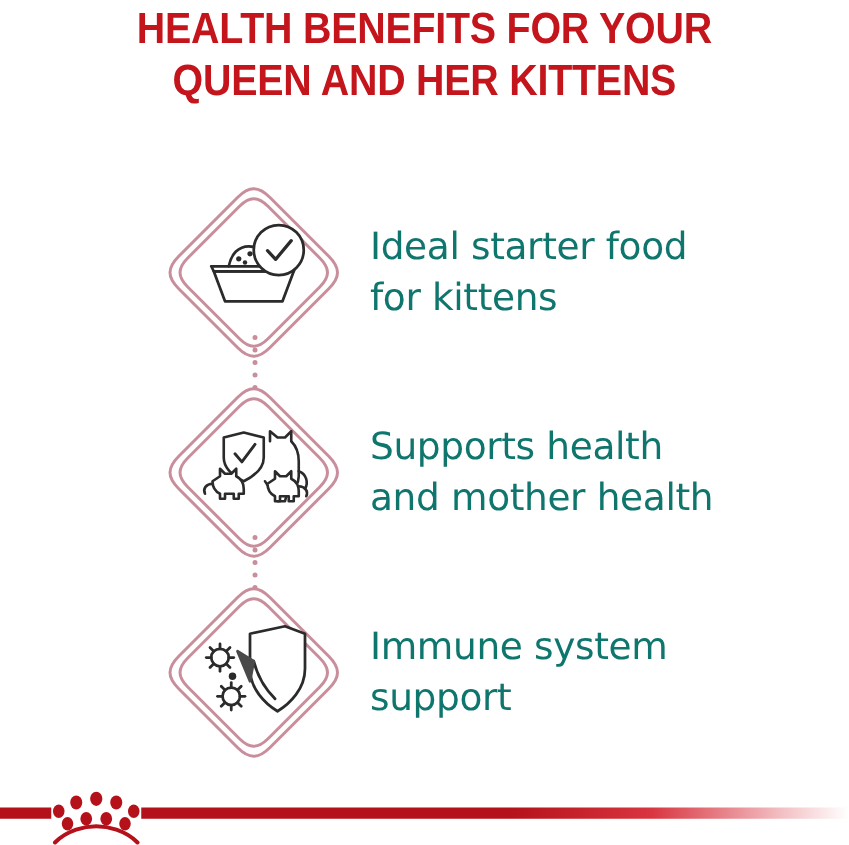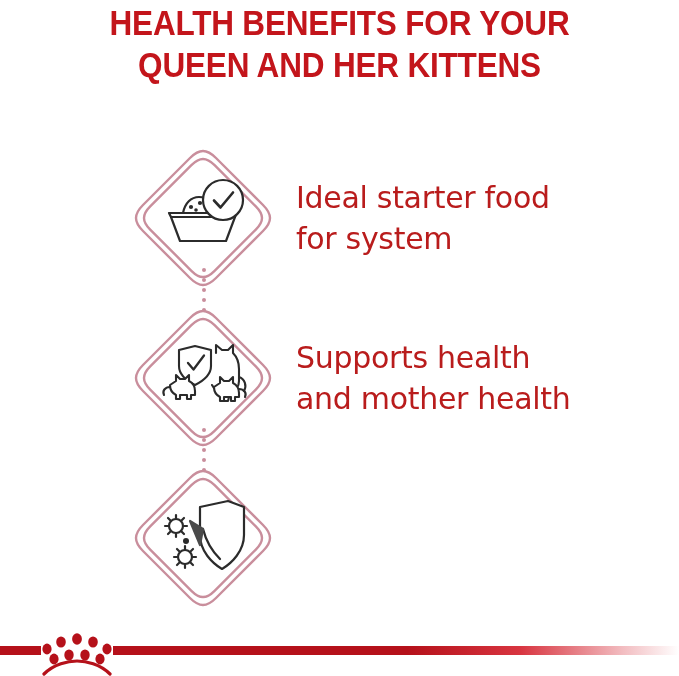--- a/index.html
+++ b/index.html
@@ -62,21 +62,21 @@
     margin-left: 128px;
     display: flex;
     align-items: center;
     justify-content: center;
   }
 
   .icon-cell svg { display: block; }
 
   .benefit-text {
     margin-left: 18px;
-    color: #b91c1c;
+    color: #0f766e;
     font-family: "DejaVu Sans", sans-serif;
     font-size: 30px;
     line-height: 41px;
     font-weight: 400;
     letter-spacing: -0.3px;
     max-width: 390px;
   }
   .benefit-text .tline { display: block; white-space: nowrap; }
 
   
@@ -166,21 +166,21 @@
             <circle cx="80" cy="65" r="2.1" fill="#2B2B2B" stroke="none"></circle>
             <circle cx="68" cy="67" r="1.8" fill="#2B2B2B" stroke="none"></circle>
 
             <circle cx="95" cy="57" r="20" fill="#ffffff"></circle>
             <path d="M86 57.5 L92.5 64.5 L105 49.5" stroke-width="2.6"></path>
           </g>
         </svg>
       </div>
       <div class="benefit-text">
         <span class="tline">Ideal starter food</span>
-        <span class="tline">for system</span>
+        <span class="tline">for kittens</span>
       </div>
     </div>
 
     <div class="benefit-row">
       <div class="icon-cell">
         <svg width="150" height="150" viewBox="0 0 150 150" aria-hidden="true">
           <g fill="none" stroke="#C98E9C" stroke-width="2.4" stroke-linejoin="round">
             <path d="M75 8 C80 8 84 11 88 15 L135 62 C139 66 142 70 142 75 C142 80 139 84 135 88
                      L88 135 C84 139 80 142 75 142 C70 142 66 139 62 135 L15 88
                      C11 84 8 80 8 75 C8 70 11 66 15 62 L62 15 C66 11 70 8 75 8 Z"></path>
@@ -260,20 +260,24 @@
               <line x1="-5" y1="-5" x2="-8" y2="-8"></line>
               <line x1="5" y1="-5" x2="8" y2="-8"></line>
               <line x1="-5" y1="5" x2="-8" y2="8"></line>
               <line x1="5" y1="5" x2="8" y2="8"></line>
             </g>
 
             <circle cx="58" cy="78" r="3" fill="#2B2B2B" stroke="none"></circle>
           </g>
         </svg>
       </div>
+      <div class="benefit-text">
+        <span class="tline">Immune system</span>
+        <span class="tline">support</span>
+      </div>
     </div>
   </div>
 
   <div class="connector connector-1">
     <div class="dot"></div>
     <div class="dot"></div>
     <div class="dot"></div>
     <div class="dot"></div>
     <div class="dot"></div>
   </div>

